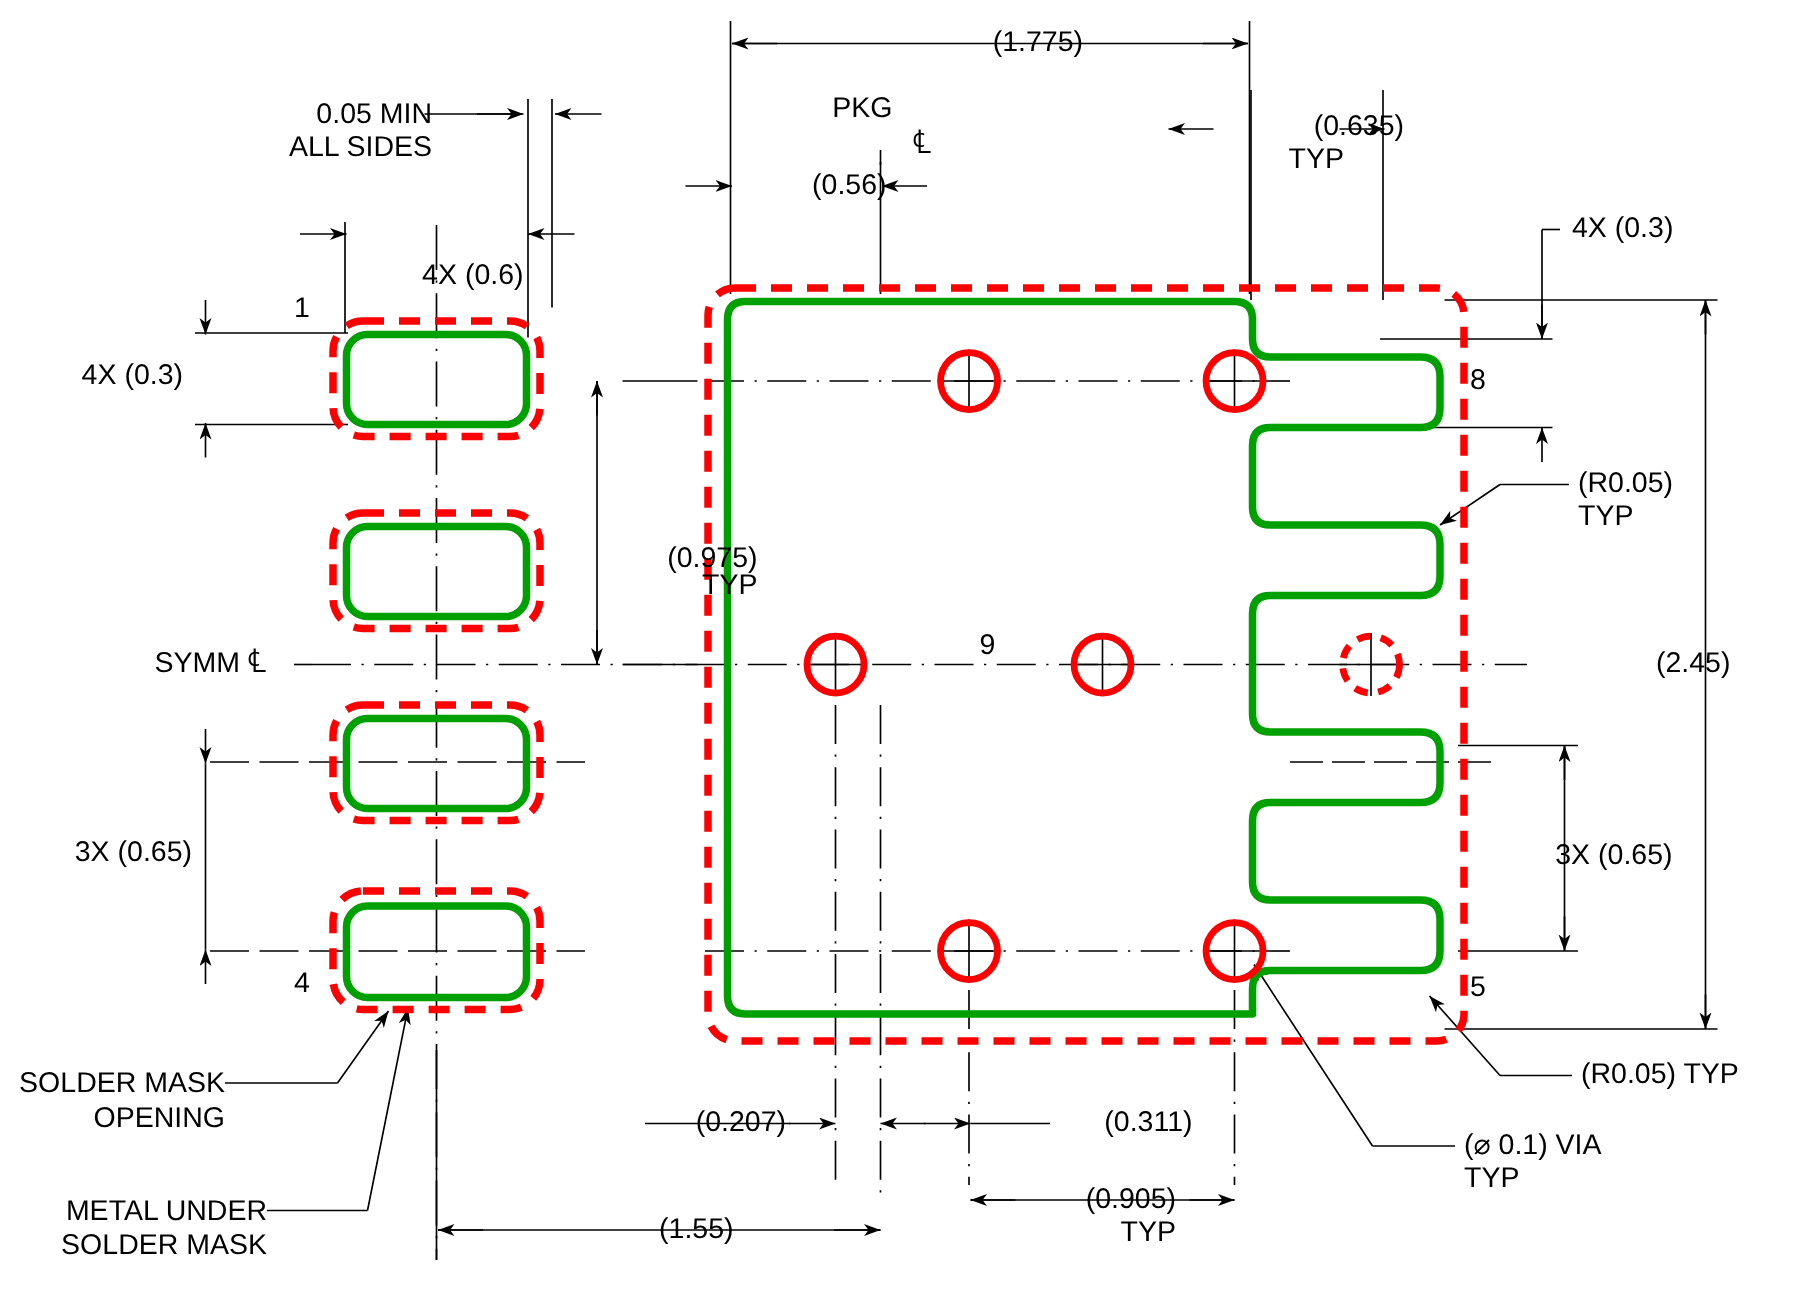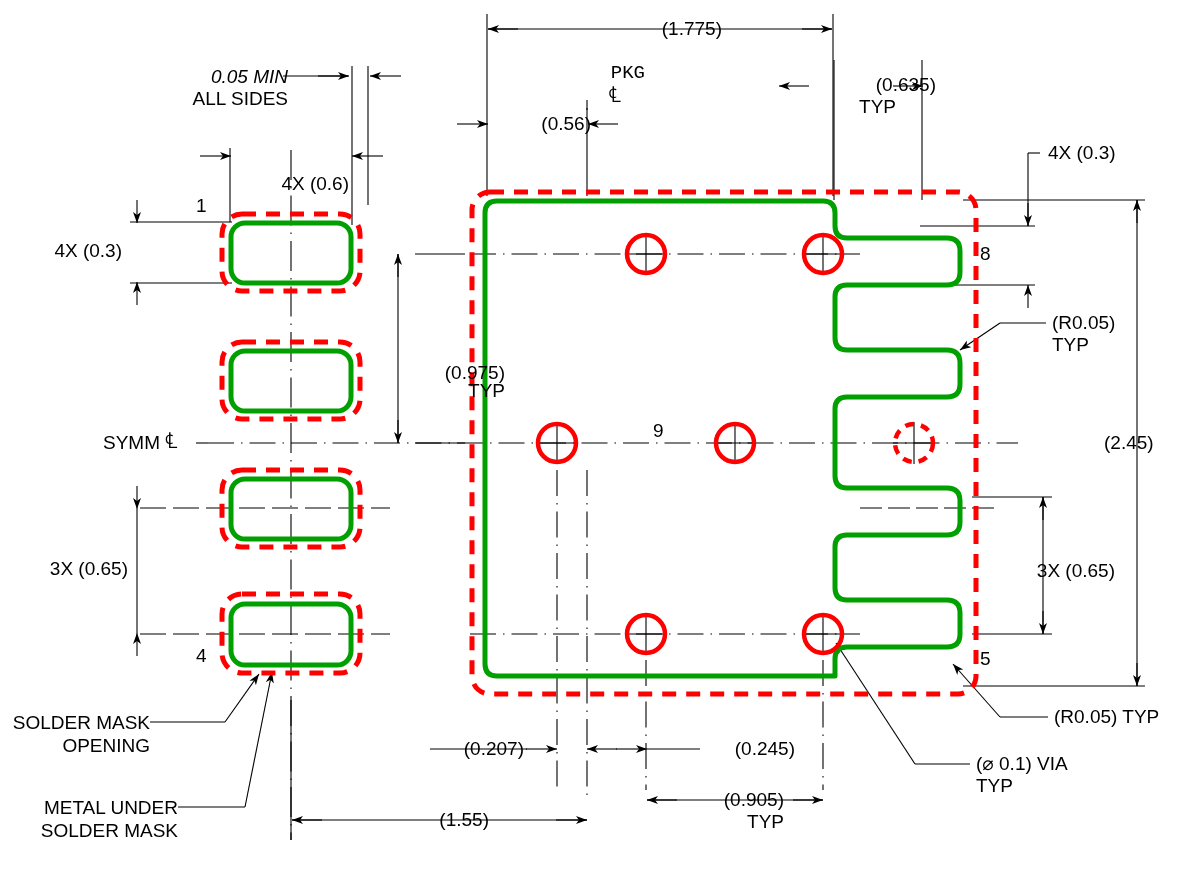--- a/index.html
+++ b/index.html
@@ -252,21 +252,21 @@
   </g>
   <g fill="none" stroke="#FF0000" stroke-width="4.5" stroke-dasharray="9,7">
     <circle cx="914" cy="443" r="19"></circle>
   </g>
 
   <g stroke="#000" stroke-width="1.1" fill="none">
     <line x1="587" y1="100" x2="587" y2="110"></line>
   </g>
 </svg>
 
-<div class="lbl c" style="left:148px;top:66px;width:140px;font-style:italic;">0.05 MIN</div>
+<div class="lbl c" style="left:148px;top:66px;width:140px;">0.05 MIN</div>
 <div class="lbl c" style="left:148px;top:88px;width:140px;">ALL SIDES</div>
 
 <div class="lbl c" style="left:234px;top:145px;width:115px;margin-top:28px;">4X (0.6)</div>
 
 <div class="lbl" style="left:196px;top:195px;">1</div>
 <div class="lbl" style="left:196px;top:645px;">4</div>
 
 <div class="lbl r" style="left:0px;top:240px;width:122px;">4X (0.3)</div>
 
 <div class="lbl r" style="left:0px;top:558px;width:128px;">3X (0.65)</div>
@@ -278,21 +278,21 @@
 <div class="lbl r" style="left:0px;top:735px;width:150px;">OPENING</div>
 
 <div class="lbl r" style="left:0px;top:797px;width:178px;">METAL UNDER</div>
 <div class="lbl r" style="left:0px;top:820px;width:178px;">SOLDER MASK</div>
 
 <div class="lbl c" style="left:415px;top:362px;width:90px;">(0.975)</div>
 <div class="lbl c" style="left:415px;top:380px;width:90px;">TYP</div>
 
 <div class="lbl c" style="left:602px;top:18px;width:120px;">(1.775)</div>
 
-<div class="lbl c" style="left:577px;top:62px;width:68px;font-family:Liberation Mono, monospace;">PKG</div>
+<div class="lbl c" style="left:527px;top:62px;width:68px;">PKG</div>
 <div class="lbl c" style="left:553px;top:84px;width:68px;font-size:22px;">℄</div>
 
 <div class="lbl c" style="left:505px;top:113px;width:86px;">(0.56)</div>
 
 <div class="lbl c" style="left:850px;top:74px;width:86px;">(0.635)</div>
 <div class="lbl c" style="left:810px;top:96px;width:86px;">TYP</div>
 
 <div class="lbl" style="left:1048px;top:142px;">4X (0.3)</div>
 
 <div class="lbl" style="left:980px;top:243px;">8</div>
@@ -305,20 +305,20 @@
 <div class="lbl" style="left:1104px;top:432px;">(2.45)</div>
 
 <div class="lbl c" style="left:995px;top:560px;width:120px;">3X (0.65)</div>
 
 <div class="lbl" style="left:1054px;top:706px;">(R0.05) TYP</div>
 
 <div class="lbl" style="left:976px;top:753px;">(⌀ 0.1) VIA</div>
 <div class="lbl" style="left:976px;top:775px;">TYP</div>
 
 <div class="lbl c" style="left:424px;top:738px;width:100px;">(0.207)</div>
-<div class="lbl c" style="left:695px;top:738px;width:100px;">(0.245)</div>
+<div class="lbl c" style="left:695px;top:738px;width:100px;">(0.311)</div>
 
 <div class="lbl c" style="left:684px;top:789px;width:100px;">(0.905)</div>
 <div class="lbl c" style="left:684px;top:811px;width:100px;">TYP</div>
 
 <div class="lbl c" style="left:389px;top:809px;width:100px;">(1.55)</div>
 
 </div>
 
 </body></html>

